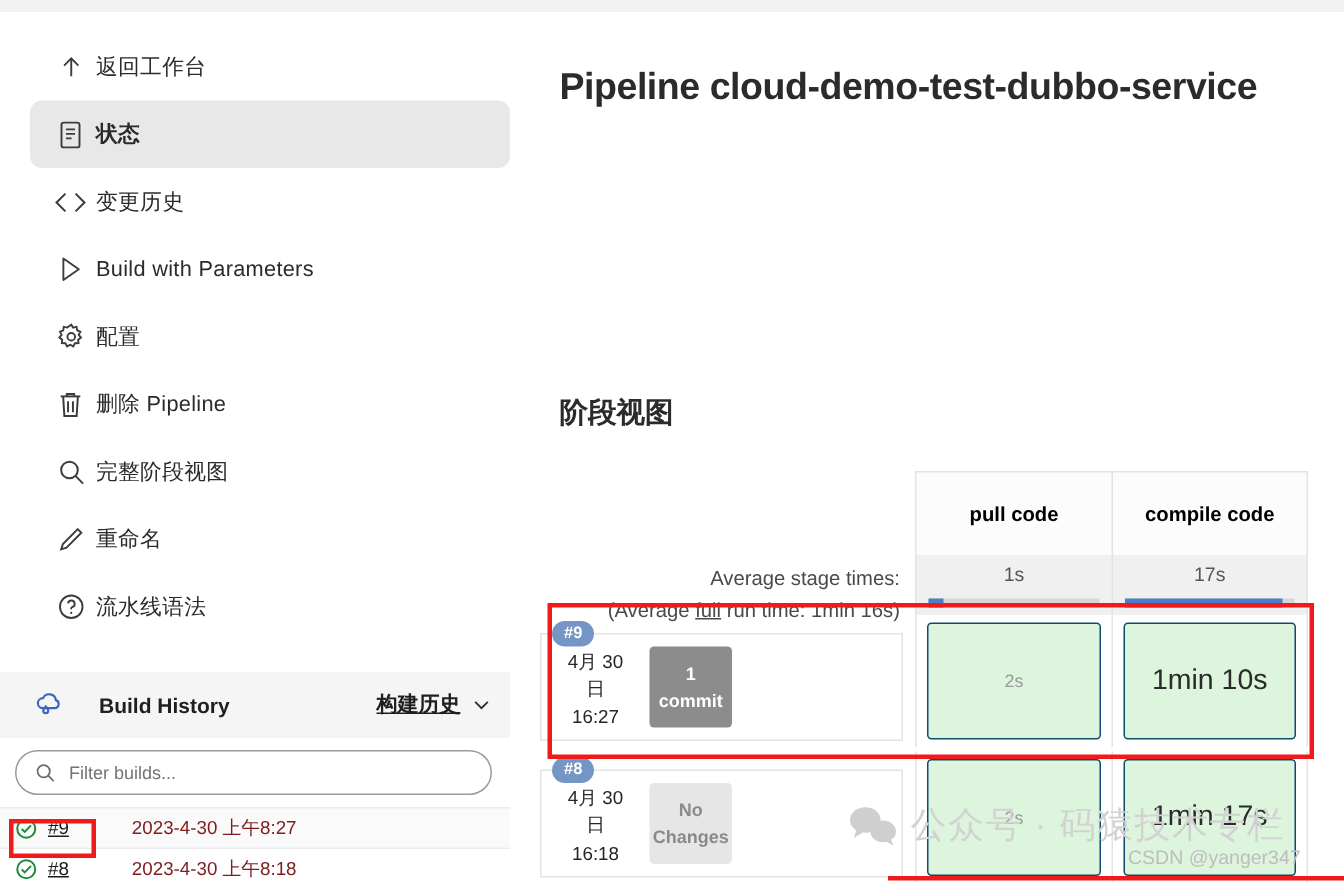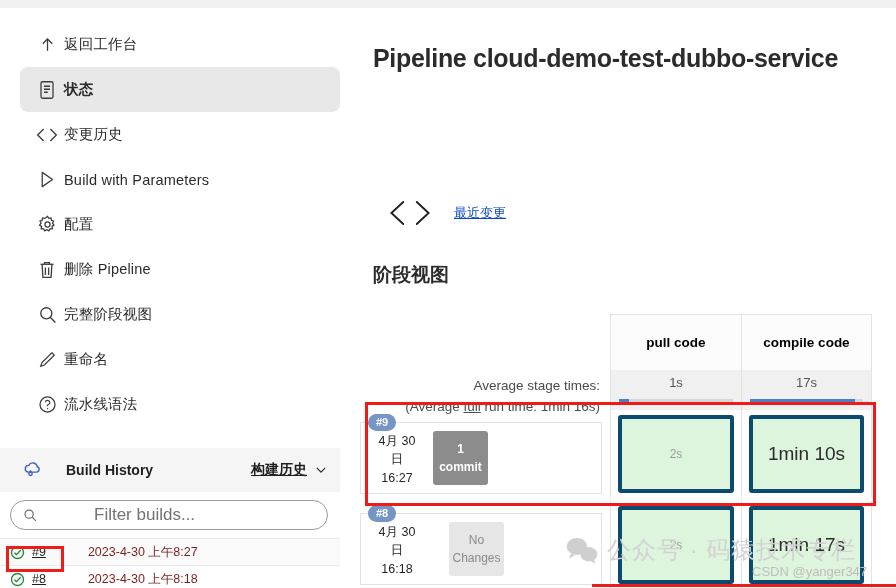--- a/index.html
+++ b/index.html
@@ -56,21 +56,21 @@
     text-decoration: underline; cursor: pointer;
   }
   .bh-chev { color: #2b2b2b; display: flex; align-items: center; }
 
   .filter-wrap { position: absolute; left: 0; top: 484px; width: 340px; padding: 8px 12px 8px 10px; }
   .filter-box {
     height: 30px; border: 1px solid #9a9a9a; border-radius: 16px;
     display: flex; align-items: center; padding: 0 12px; gap: 9px; background: #fff;
   }
   .filter-ico { color: #6b6b6b; display: flex; align-items: center; }
-  .filter-ph { font-size: 17px; color: #737373; margin-left: 48px; }
+  .filter-ph { font-size: 12px; color: #737373; }
 
   .build-list { position: absolute; left: 0; top: 530px; width: 340px; }
   .build-row {
     height: 27px; display: flex; align-items: center;
     border-top: 1px solid #ececec;
     padding-left: 10px; font-size: 12.5px;
   }
   .build-row.sel-bg { background: #fafafa; }
   .bstatus { width: 18px; min-width:18px; display: flex; align-items: center; color: #1f8a3b; }
   .bnum { margin-left: 4px; color: #1c1c1c; text-decoration: underline; cursor: pointer; }
@@ -157,31 +157,31 @@
     position: absolute; left: 0; right: 0; bottom: 6px;
     font-size: 12.5px; color: #262626; text-align: center;
   }
   .commit-box {
     width: 55px; margin-top: 8px; margin-bottom: 8px;
     border-radius: 3px;
     display: flex; flex-direction: column; align-items: center; justify-content: center;
     font-size: 12px; font-weight: bold; line-height: 1.5;
   }
   .commit-box.has { background: #8c8c8c; color: #fff; }
-  .commit-box.none { background: #e6e6e6; color: #8a8a8a; font-weight: normal; margin-left: 16px; }
+  .commit-box.none { background: #e6e6e6; color: #8a8a8a; font-weight: bold; }
 
   .sv-cell {
     width: 131px; border-left: 1px solid #e3e3e3; position: relative;
     display: flex; align-items: center; justify-content: center;
     padding: 6px 4px;
   }
   .sv-cell.last { border-right: 1px solid #e3e3e3; }
   .stage-box {
     position: absolute; left: 7px; right: 7px; top: 5px; bottom: 5px;
-    background: #ddf5dd; border: 4px solid #0c4a6e; border-radius: 3px;
+    background: #ddf5dd; border: 1px solid #0c4a6e; border-radius: 3px;
     display: flex; align-items: center; justify-content: center;
   }
   .stage-box .small { font-size: 12px; color: #9a9a9a; }
   .stage-box .big { font-size: 19px; color: #2b2b2b; }
 
   .sv-rowsep { height: 3px; }
 
   
   .redbox-stage {
     position: absolute; left: 365px; top: 402px; width: 511px; height: 104px;
@@ -360,29 +360,20 @@
       </div>
     </div>
 
     <div class="redbox-build"></div>
   </div>
 
   <div class="main">
 
     <div class="page-title">Pipeline cloud-demo-test-dubbo-service</div>
 
-    <div class="changes-row">
-      <span class="code-ico">
-        <svg width="44" height="34" viewBox="0 0 52 40" fill="none" stroke="currentColor" stroke-width="2.2" stroke-linecap="round">
-            <path d="M18 7L4 20l14 13"></path>
-            <path d="M34 7l14 13-14 13"></path>
-          </svg>
-      </span>
-      <span class="changes-link">最近变更</span>
-    </div>
 
     <div class="section-title">阶段视图</div>
 
     <div class="stage-view">
 
       <div class="sv-headrow">
         <div class="sv-head-spacer"></div>
         <div class="sv-head-cell">pull code</div>
         <div class="sv-head-cell last">compile code</div>
       </div>

